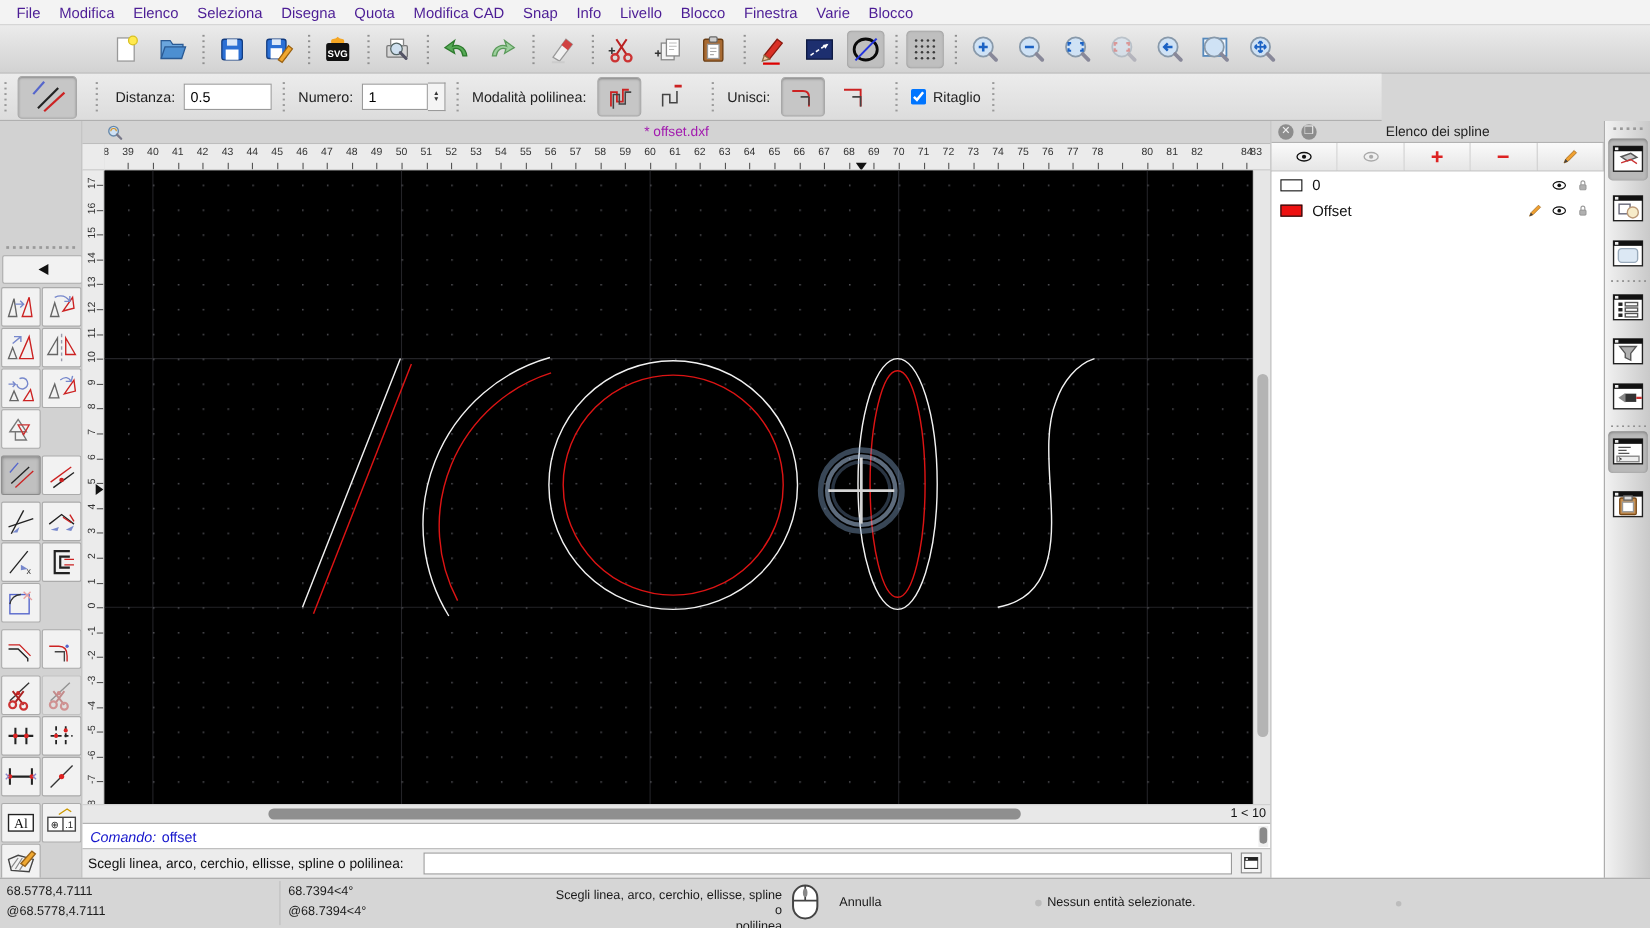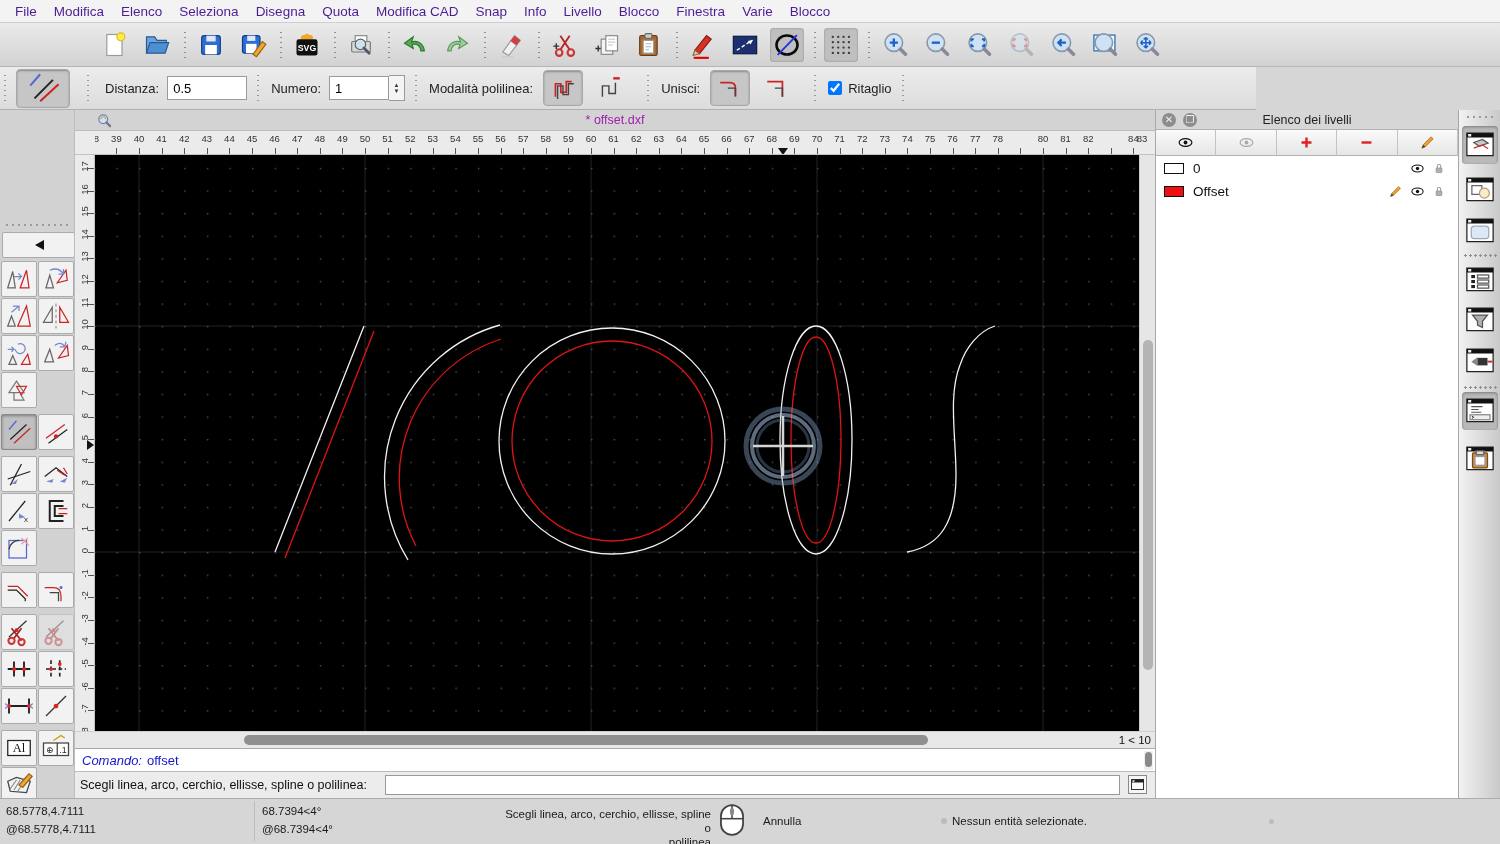--- a/index.html
+++ b/index.html
@@ -779,21 +779,21 @@
       <rect x="0.5" y="0.5" width="12" height="3" fill="#222"></rect>
         <rect x="1.5" y="1.2" width="2" height="1.6" fill="#eee"></rect>
     </svg>
   </div>
 </div>
 
 <div id="layerpanel">
   <div id="lp-title">
     <div class="winctl" style="left:6px;">✕</div>
     <div class="winctl" style="left:27px;">❐</div>
-    <div class="t">Elenco dei livelli</div>
+    <div class="t">Elenco dei spline</div>
   </div>
   <div id="lp-toolbar">
       <div class="lp-btn">
         <svg viewBox="0 0 24 24" width="17" height="17">
           <ellipse cx="12" cy="12" rx="9" ry="5.5" fill="none" stroke="#111" stroke-width="1.7"></ellipse>
           <circle cx="12" cy="12" r="2.7" fill="#111"></circle>
         </svg>
       </div>
       <div class="lp-btn">
         <svg viewBox="0 0 24 24" width="17" height="17">

